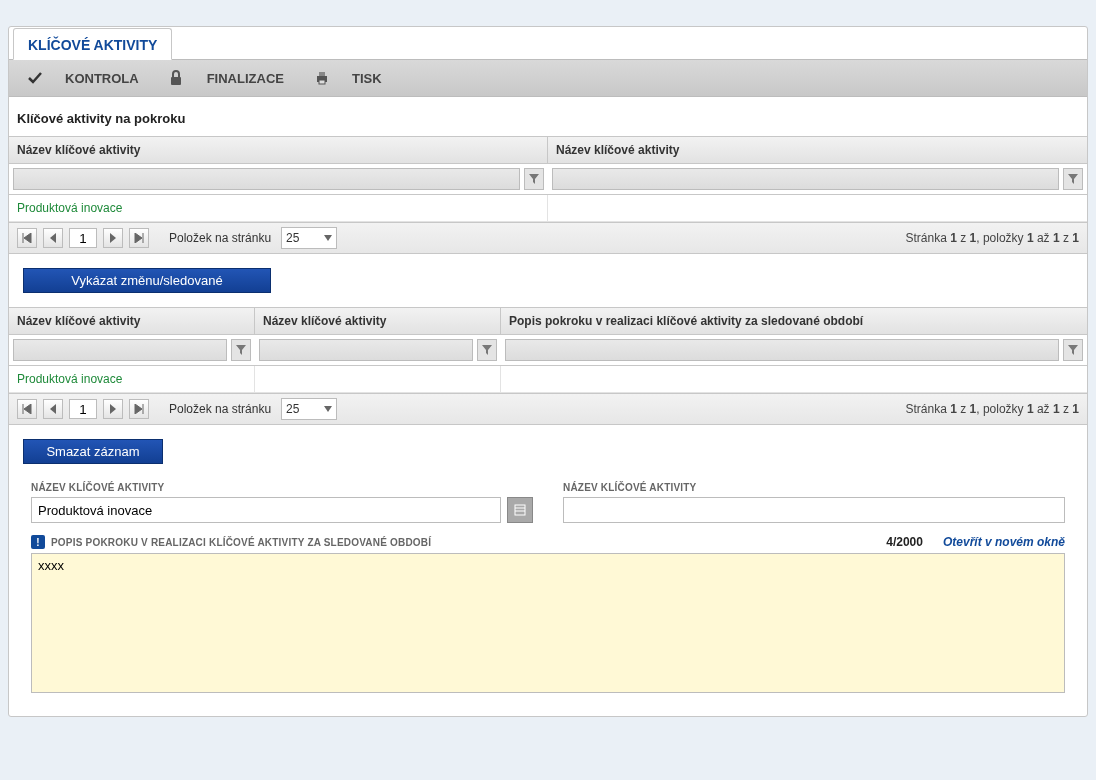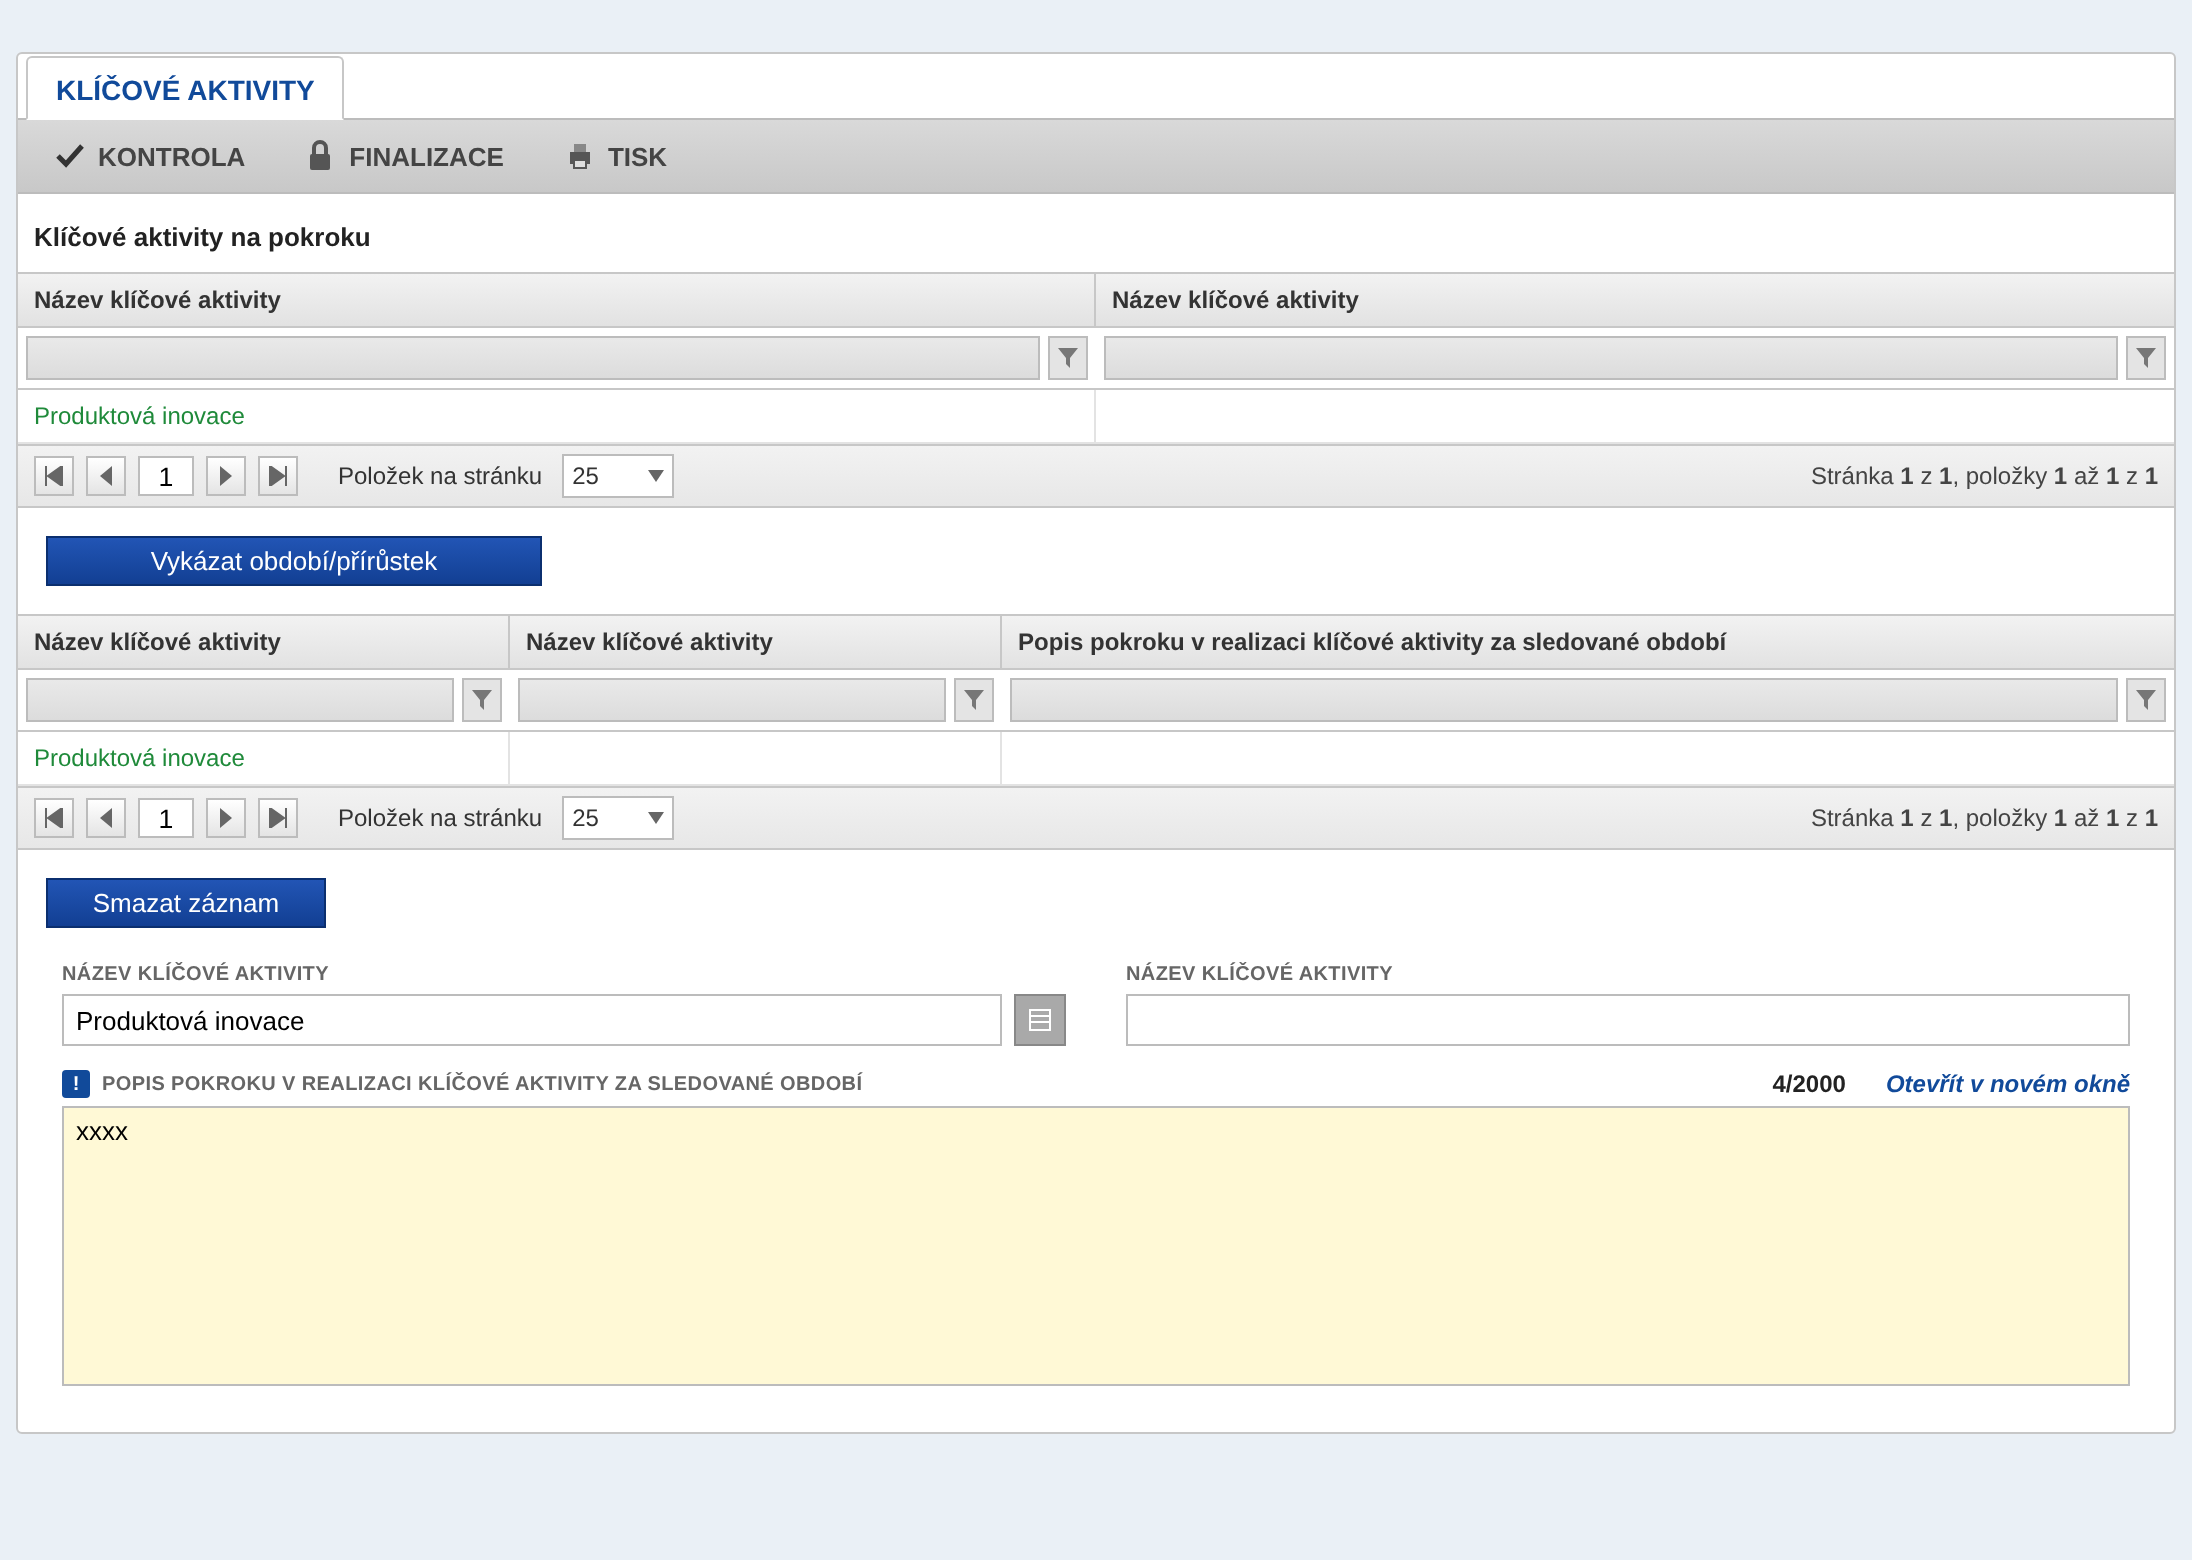--- a/index.html
+++ b/index.html
@@ -36,21 +36,21 @@
     background: linear-gradient(#d9d9d9,#c8c8c8);
     border-top: 1px solid #bcbcbc;
     border-bottom: 1px solid #bcbcbc;
     display: flex;
     gap: 10px;
     padding: 6px 8px;
   }
   .tool-btn {
     display: flex;
     align-items: center;
-    gap: 4px;
+    gap: 20px;
     padding: 4px 10px;
     font-weight: bold;
     color: #444;
     font-size: 13px;
     cursor: pointer;
   }
   .tool-btn .icon { width: 18px; text-align: center; }
   .icon svg { display:block; }
   .section-title {
     font-weight: bold;
@@ -269,21 +269,21 @@
             <path d="M0 0 H8 L4 6 Z" fill="#666"></path>
           </svg>
       </div>
     </div>
     <div class="pager-text">
       <span>Stránka </span><b>1</b><span> z </span><b>1</b><span>, položky </span><b>1</b><span> až </span><b>1</b><span> z </span><b>1</b>
     </div>
   </div>
 
   <div class="btn-strip">
-    <div class="blue-btn wide">Vykázat období/přírůstek</div>
+    <div class="blue-btn wide">Vykázat změnu/sledované</div>
   </div>
 
   
 
   <div class="grid">
     <div class="grid-header" style="grid-template-columns: 246px 246px 1fr;">
       <div class="hcell">Název klíčové aktivity</div>
       <div class="hcell">Název klíčové aktivity</div>
       <div class="hcell">Popis pokroku v realizaci klíčové aktivity za sledované období</div>
     </div>

